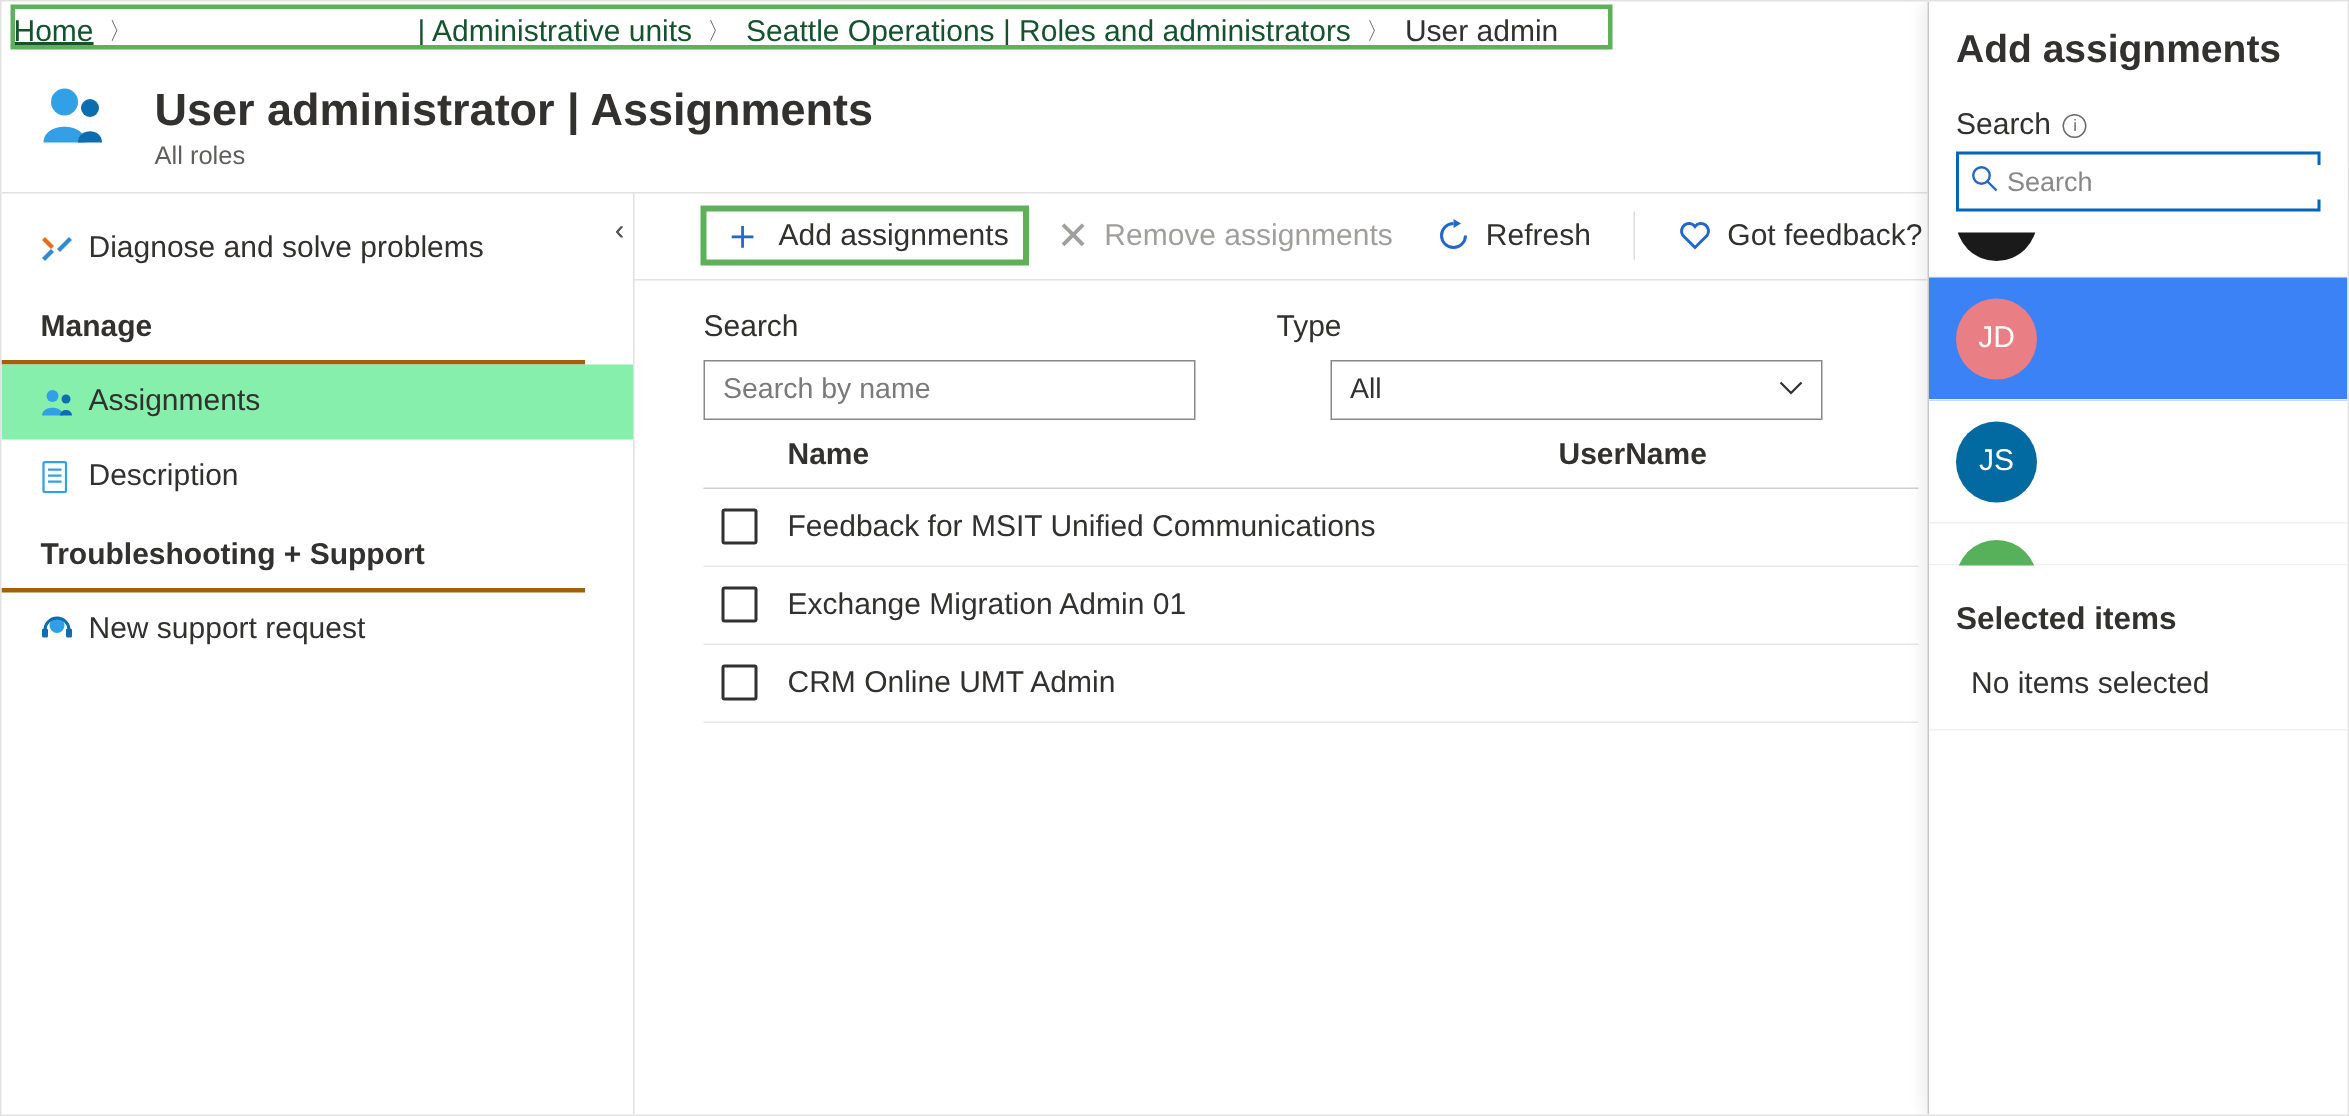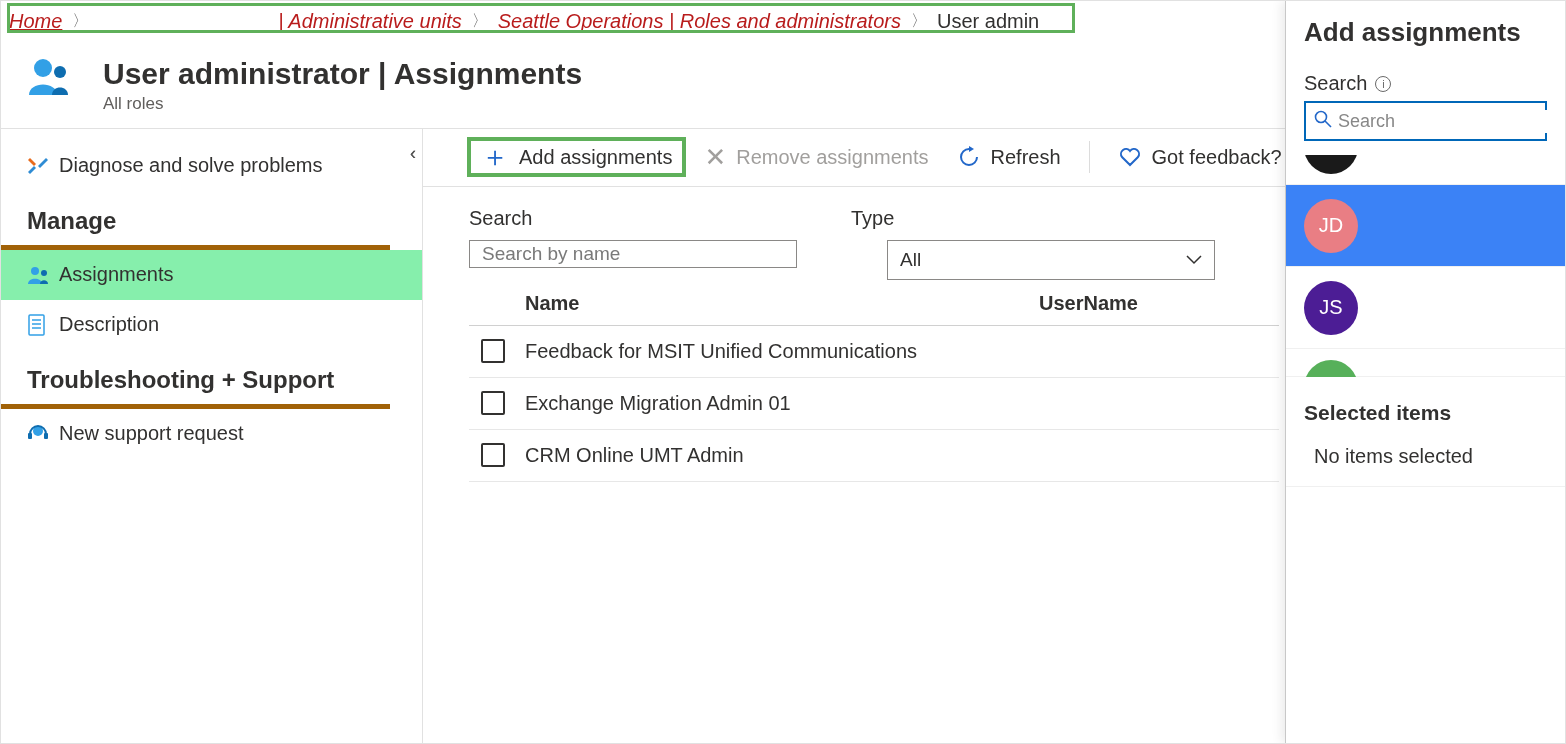--- a/index.html
+++ b/index.html
@@ -27,26 +27,25 @@
     border-bottom: none;
   }
   .bc-highlight {
     position: absolute;
     top: 2px; left: 6px;
     width: 1068px; height: 30px;
     border: 3px solid #5fb05a;
     pointer-events: none;
   }
   .bc-link {
-    color: #b91c1c;
+    color: #14532d;
     font-size: 20px;
     text-decoration: none;
     padding: 2px 4px;
     white-space: nowrap;
-    font-style: italic;
   }
   .bc-home { text-decoration: underline; }
   .bc-chevron {
     color: #6a6a6a;
     font-size: 16px;
     padding: 0 6px;
   }
   .bc-current {
     color: #323130;
     font-size: 20px;
@@ -93,23 +92,23 @@
   .side-item {
     display: flex; align-items: center;
     height: 50px;
     padding-left: 26px;
     font-size: 20px;
     cursor: pointer;
   }
   .side-item.selected { background: #86efac; }
   .side-icon { width: 32px; display:flex; align-items:center; }
   .side-heading {
-    font-size: 24px; font-weight: 600;
+    font-size: 20px; font-weight: 600;
     padding: 16px 0 10px 26px;
-    border-bottom: 5px solid #a16207;
+    border-bottom: 3px solid #a16207;
     margin-right: 32px;
   }
   
   .main {
     flex: 1;
     display: flex; flex-direction: column;
     min-width: 0;
   }
   .toolbar {
     display: flex; align-items: center;
@@ -138,21 +137,21 @@
     background: #dcdcdc;
     margin: 0 10px;
   }
   .filters {
     display:flex; gap:54px;
     padding: 20px 0 0 46px;
   }
   .filter-col { display:flex; flex-direction:column; }
   .filter-label { font-size: 20px; margin-bottom: 10px; }
   .search-input {
-    width: 328px; height: 28px;
+    width: 328px; height: 40px;
     border: 1px solid #8a8886;
     font-size: 19px;
     padding: 0 12px;
     color: #323130;
   }
   .search-input::placeholder { color: #7a7a7a; }
   .type-select {
     width: 328px; height: 40px;
     border: 1px solid #8a8886;
     display:flex; align-items:center; justify-content:space-between;
@@ -452,21 +451,21 @@
     <div class="candidates">
       <div class="cand top">
         <div class="avatar" style="background:#1a1a1a;"></div>
       </div>
       <div class="cand selected">
         <div class="avatar" style="background:#e97e84;">
           <span>JD</span>
         </div>
       </div>
       <div class="cand">
-        <div class="avatar" style="background:#4c1d95;">
+        <div class="avatar" style="background:#0369a1;">
           <span>JS</span>
         </div>
       </div>
       <div class="cand partial">
         <div class="avatar" style="background:#57b05a;"></div>
       </div>
     </div>
 
     <div class="sel-heading">Selected items</div>
     <div class="sel-empty">No items selected</div>

